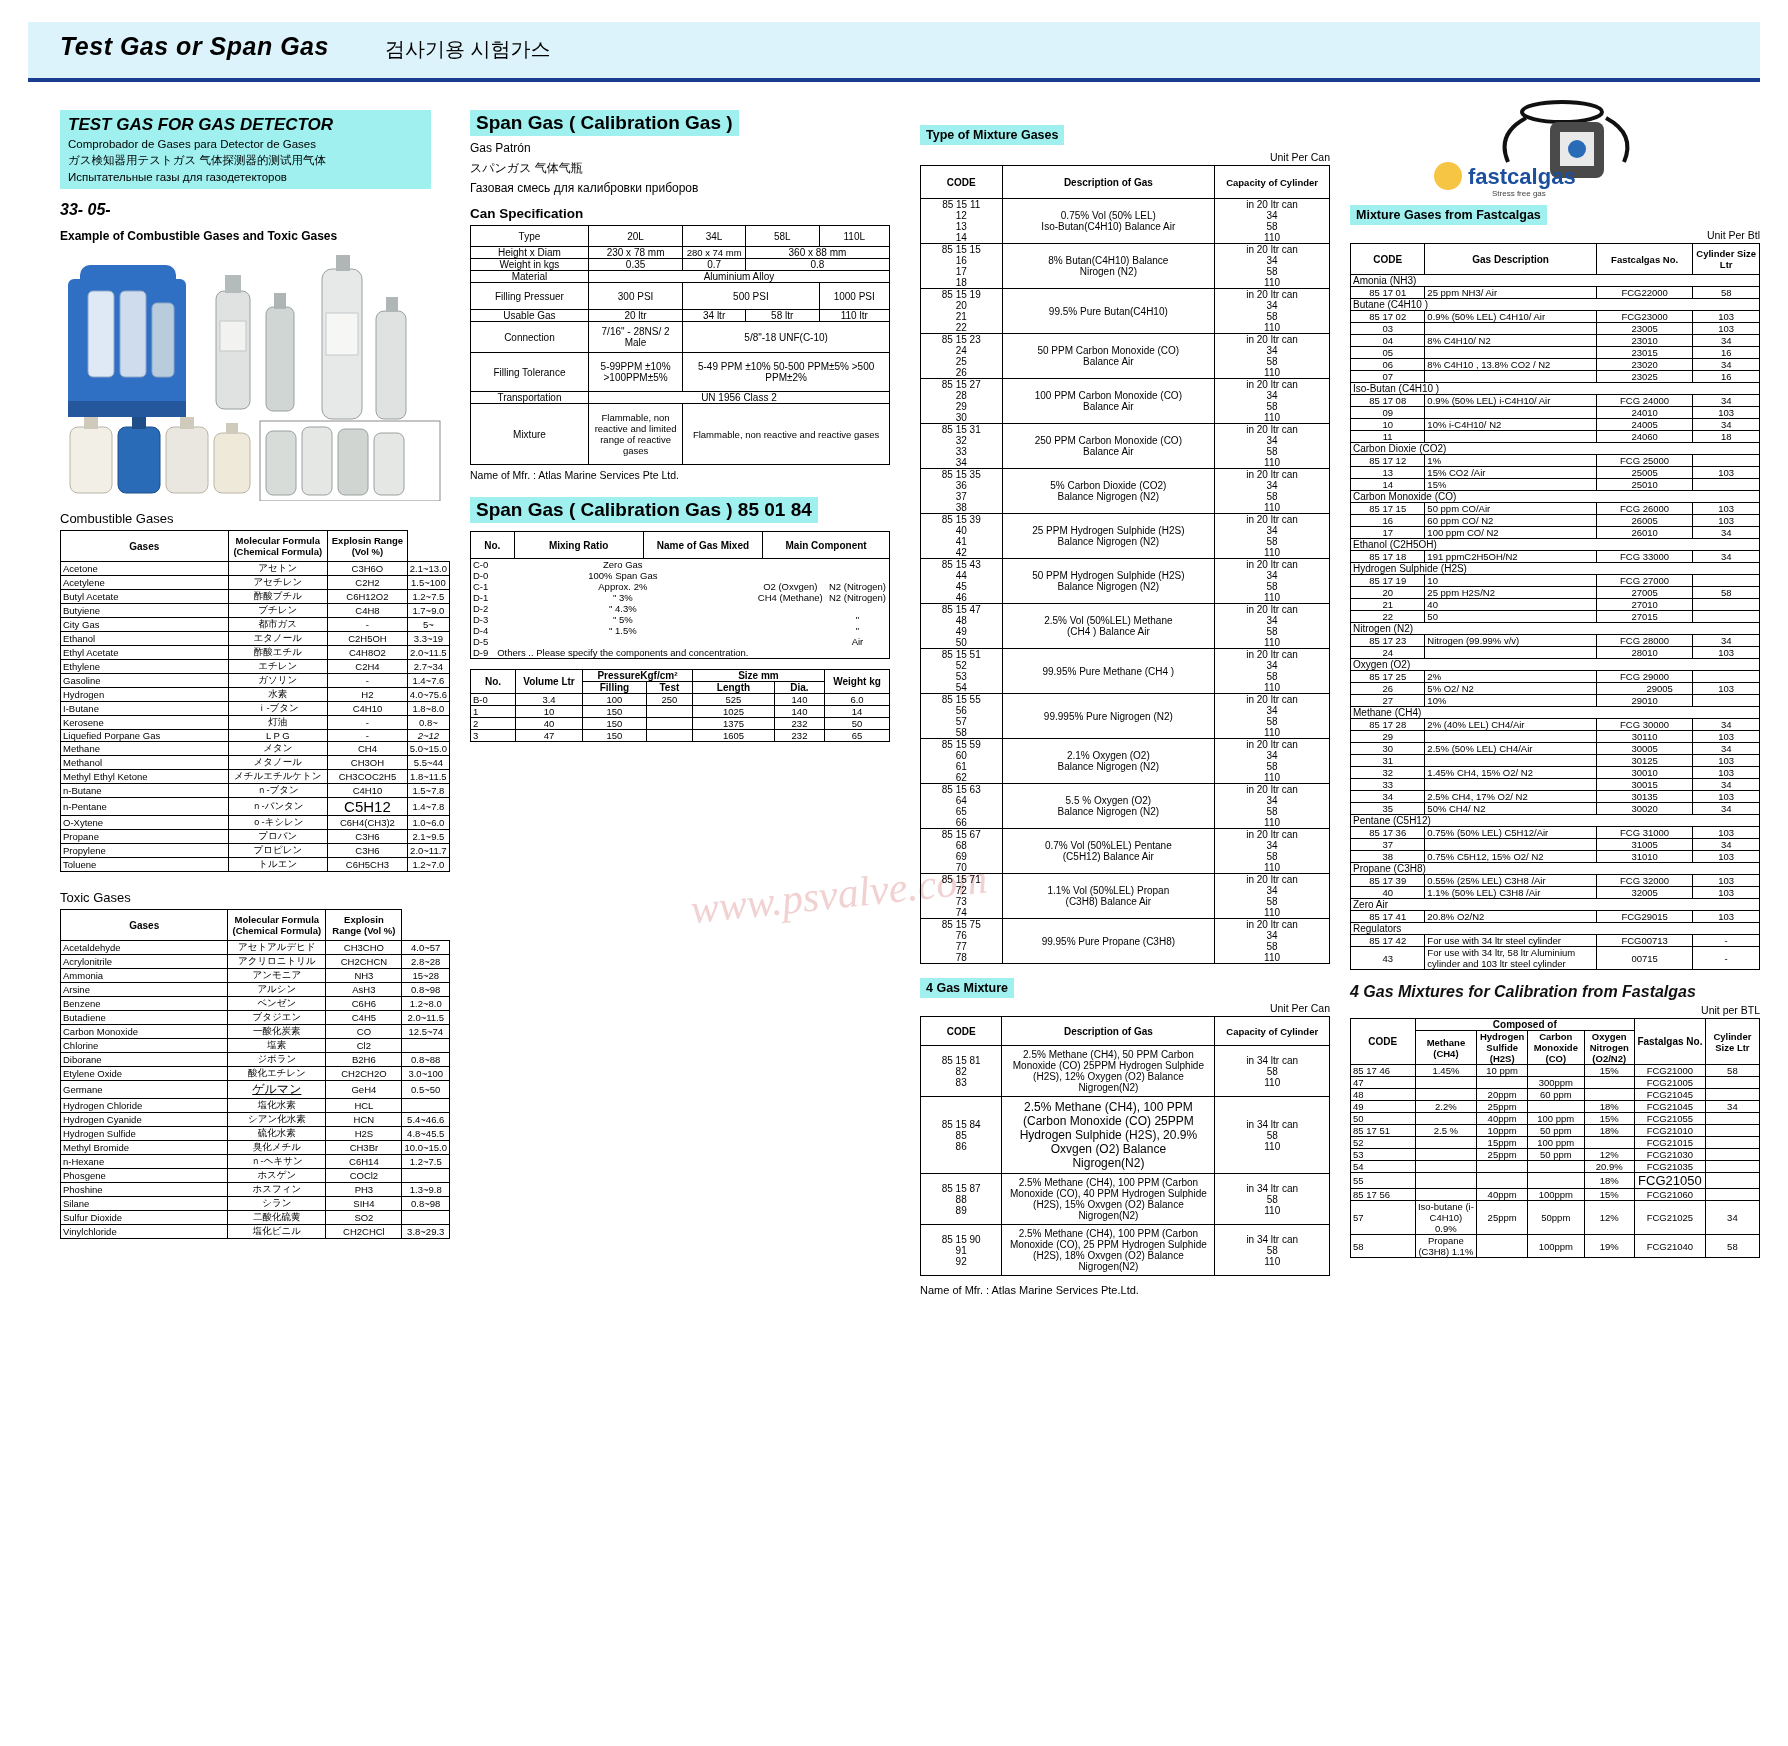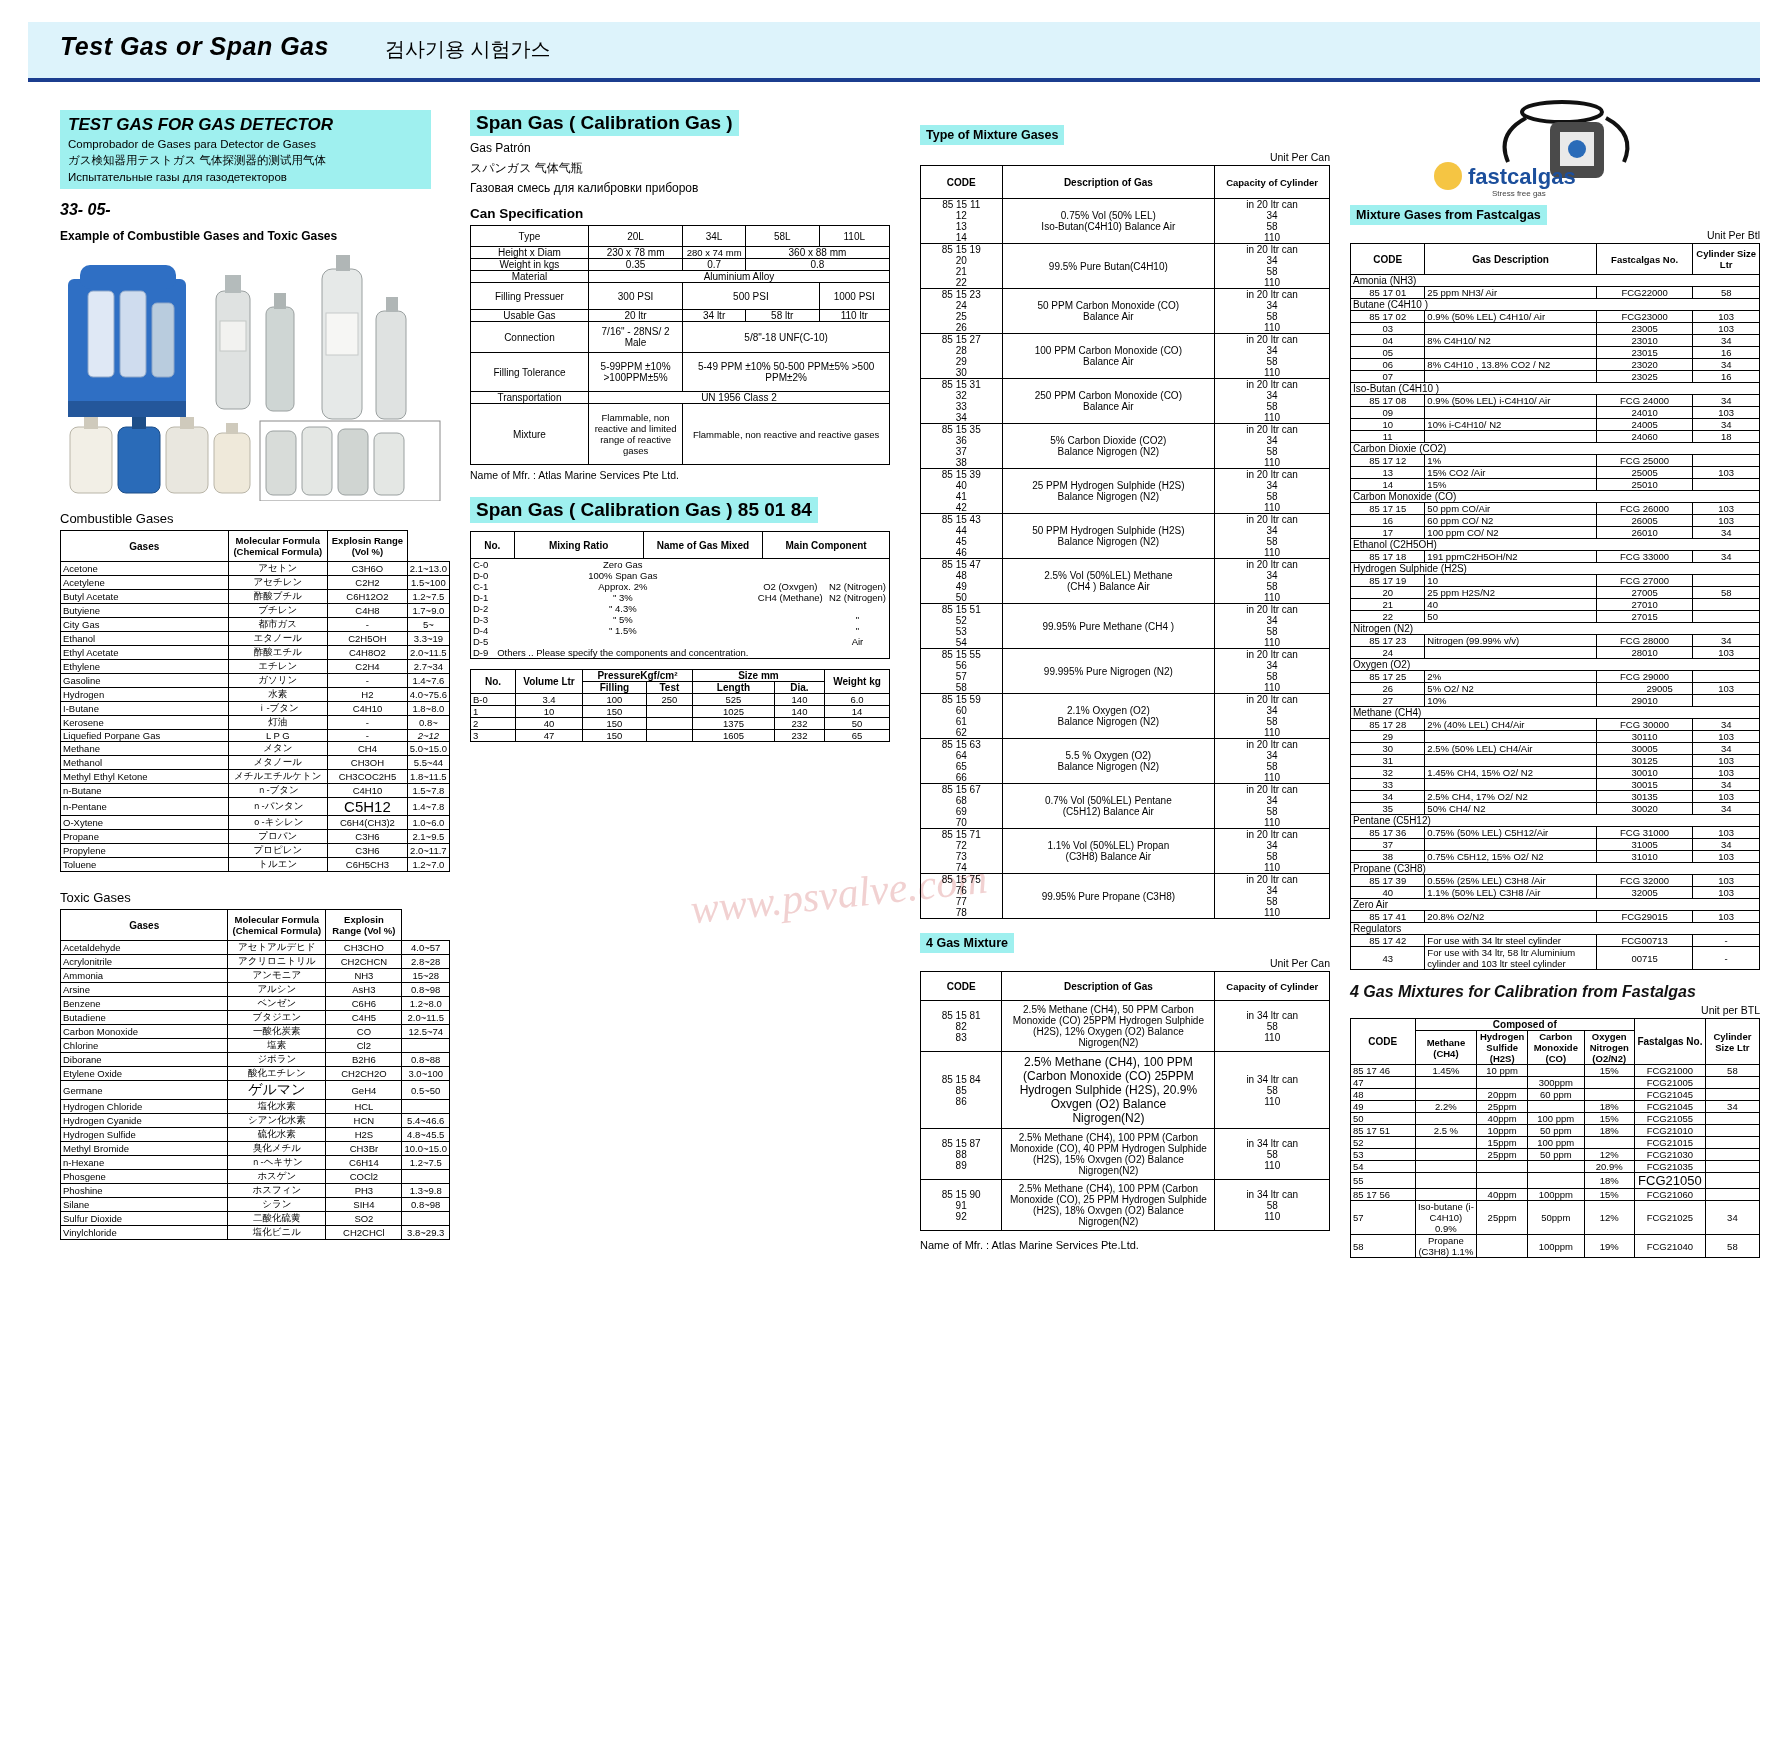--- a/index.html
+++ b/index.html
@@ -322,21 +322,21 @@
             <td class="c" style="font-size: 9.5px; white-space: pre-line;">0.8~88</td>
           </tr>
           <tr>
             <td class="l" style="font-size: 9.5px; white-space: pre-line;">Etylene Oxide</td>
             <td class="c" style="font-size: 9.5px; white-space: pre-line;">酸化エチレン</td>
             <td class="c" style="font-size: 9.5px; white-space: pre-line;">CH2CH2O</td>
             <td class="c" style="font-size: 9.5px; white-space: pre-line;">3.0~100</td>
           </tr>
           <tr>
             <td class="l" style="font-size: 9.5px; white-space: pre-line;">Germane</td>
-            <td class="c" style="font-size: 14px; white-space: pre-line;">ゲルマン</td>
+            <td class="c" style="font-size: 12px; white-space: pre-line; text-decoration: underline;">ゲルマン</td>
             <td class="c" style="font-size: 9.5px; white-space: pre-line;">GeH4</td>
             <td class="c" style="font-size: 9.5px; white-space: pre-line;">0.5~50</td>
           </tr>
           <tr>
             <td class="l" style="font-size: 9.5px; white-space: pre-line;">Hydrogen Chloride</td>
             <td class="c" style="font-size: 9.5px; white-space: pre-line;">塩化水素</td>
             <td class="c" style="font-size: 9.5px; white-space: pre-line;">HCL</td>
             <td class="c" style="font-size: 9.5px; white-space: pre-line;"></td>
           </tr>
           <tr>
@@ -613,20 +613,32 @@
 13
 14</td>
             <td class="c" style="font-size: 10px; white-space: pre-line; padding: 3px 4px;">0.75% Vol (50% LEL)
 Iso-Butan(C4H10) Balance Air</td>
             <td class="c" style="font-size: 10px; white-space: pre-line;">in 20  ltr can
 34
 58
 110</td>
           </tr>
           <tr>
+            <td class="c" style="font-size: 10px; white-space: pre-line;">85 15 15
+16
+17
+18</td>
+            <td class="c" style="font-size: 10px; white-space: pre-line; padding: 3px 4px;">8%  Butan(C4H10)    Balance
+Nirogen (N2)</td>
+            <td class="c" style="font-size: 10px; white-space: pre-line;">in 20  ltr can
+34
+58
+110</td>
+          </tr>
+          <tr>
             <td class="c" style="font-size: 10px; white-space: pre-line;">85 15 19
 20
 21
 22</td>
             <td class="c" style="font-size: 10px; white-space: pre-line; padding: 3px 4px;">99.5% Pure  Butan(C4H10)</td>
             <td class="c" style="font-size: 10px; white-space: pre-line;">in 20  ltr can
 34
 58
 110</td>
           </tr>

